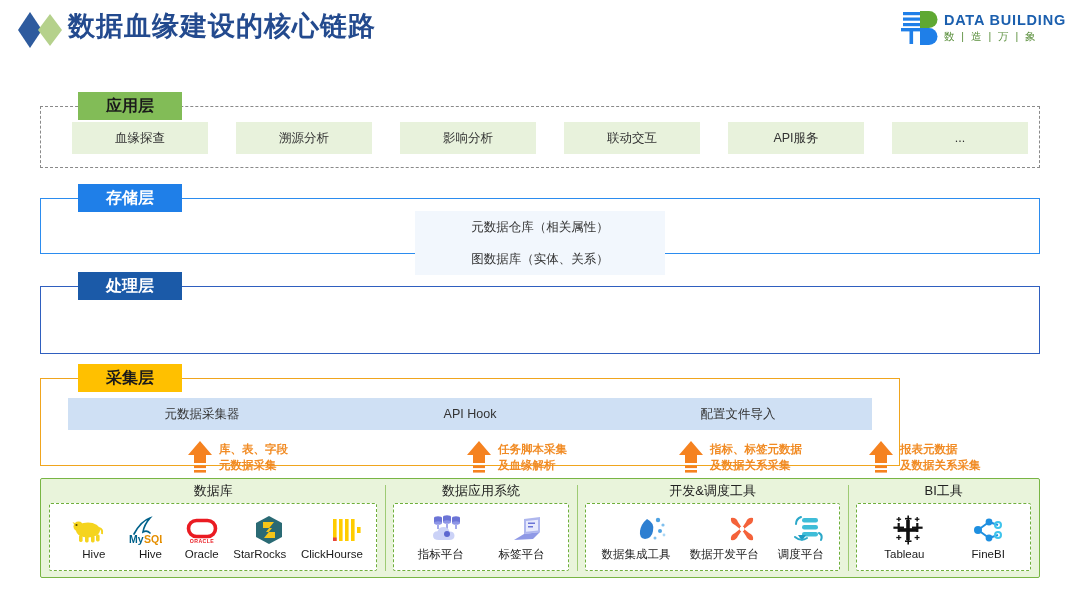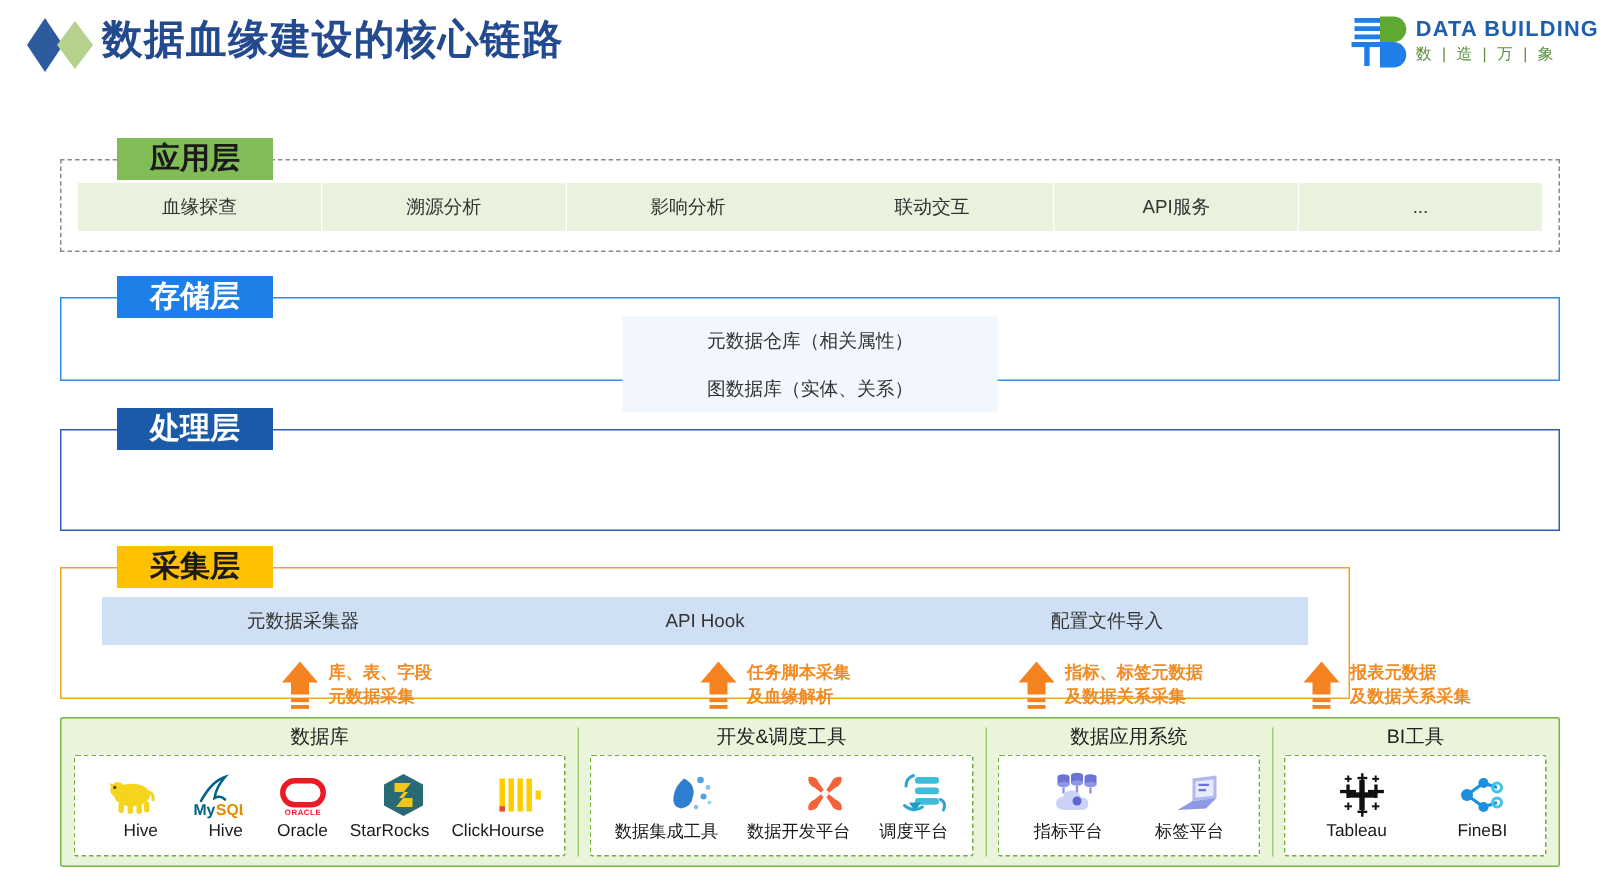--- a/index.html
+++ b/index.html
@@ -25,41 +25,41 @@
   .brand-text { display: flex; flex-direction: column; line-height: 1.15; }
   .brand-en { font-size: 14.5px; font-weight: bold; color: #1B5FAE; letter-spacing: 0.8px; }
   .brand-cn { font-size: 10.5px; color: #5a8f3c; letter-spacing: 2px; margin-top: 1px; }
 
   
   .layer { position: absolute; }
   .layer-frame { position: absolute; left: 0; right: 0; }
   .layer-badge {
     position: absolute; left: 38px; top: 0;
     min-width: 104px; height: 28px; line-height: 28px;
-    text-align: center; font-size: 20px; font-weight: bold;
+    text-align: center; font-size: 16px; font-weight: bold;
     padding: 0 14px; z-index: 4; white-space: nowrap;
   }
   .chip-row {
     position: absolute; left: 0; right: 0;
     display: flex; align-items: center;
   }
   .chip {
     height: 32px; line-height: 32px; text-align: center;
     font-size: 12.5px; color: #333; white-space: nowrap;
   }
 
   
   #app-layer { left: 40px; top: 92px; width: 1000px; height: 76px; }
   #app-layer .layer-frame {
     top: 14px; height: 62px;
     border: 1.5px dashed #8a8a8a; background: #ffffff;
   }
   #app-badge { background: #82BC57; color: #1a1a1a; }
   #app-chips { top: 30px; padding: 0 12px; justify-content: space-between; }
-  #app-chips .chip { width: 162px; background: #E8F2DC; }
+  #app-chips .chip { width: 136px; background: #E8F2DC; margin-left: 20px; }
 
   
   #storage-layer { left: 40px; top: 184px; width: 1000px; height: 70px; }
   #storage-layer .layer-frame {
     top: 14px; height: 56px;
     border: 1.5px solid #2B8CEF; background: #ffffff;
   }
   #storage-badge { background: #1F7FE8; color: #ffffff; }
   #storage-chips { top: 27px; padding: 0 32px; justify-content: space-around; flex-direction: column; }
   #storage-chips .chip { width: 250px; background: #F2F7FD; }
@@ -287,56 +287,20 @@
             <rect x="16" y="5" width="3.6" height="22" fill="#FFCC00"></rect>
             <rect x="22" y="5" width="3.6" height="22" fill="#FFCC00"></rect>
             <rect x="28" y="13" width="3.6" height="6" fill="#FFCC00"></rect>
             <rect x="4" y="23.5" width="3.6" height="3.5" fill="#E8453C"></rect>
           </svg>
           <div class="src-label">ClickHourse</div>
         </div>
       </div>
     </div>
 
-    <div class="src-group" style="width:272px">
-      <div class="src-title">开发&amp;调度工具</div>
-      <div class="src-card">
-        <div class="src-item">
-          <svg class="src-ico" viewBox="0 0 34 32">
-            <path d="M11 6 q8 4 6 12 q-1 7 -8 8 q-6 -1 -5 -8 q1 -7 7 -12 z" fill="#2E7FD1"></path>
-            <circle cx="22" cy="7" r="2.2" fill="#4FA3E3"></circle>
-            <circle cx="27" cy="12" r="1.6" fill="#7FC0EE"></circle>
-            <circle cx="24" cy="18" r="2" fill="#4FA3E3"></circle>
-            <circle cx="28" cy="22" r="1.4" fill="#A8D6F5"></circle>
-            <circle cx="19" cy="25" r="1.5" fill="#7FC0EE"></circle>
-          </svg>
-          <div class="src-label">数据集成工具</div>
-        </div>
-        <div class="src-item">
-          <svg class="src-ico" viewBox="0 0 34 32">
-            <path d="M6 5 q5 -1 7 4 l4 6 l4 -6 q2 -5 7 -4 q1 5 -4 7 l-5 4 l5 4 q5 2 4 7 q-5 1 -7 -4 l-4 -6 l-4 6 q-2 5 -7 4 q-1 -5 4 -7 l5 -4 l-5 -4 q-5 -2 -4 -7 z" fill="#F4623A"></path>
-            <circle cx="17" cy="16" r="2.4" fill="#ffffff"></circle>
-          </svg>
-          <div class="src-label">数据开发平台</div>
-        </div>
-        <div class="src-item">
-          <svg class="src-ico" viewBox="0 0 34 32">
-            <rect x="12" y="5" width="16" height="4.5" rx="2.2" fill="#3FBDD8"></rect>
-            <rect x="12" y="12" width="16" height="4.5" rx="2.2" fill="#3FBDD8"></rect>
-            <rect x="12" y="19" width="16" height="4.5" rx="2.2" fill="#3FBDD8"></rect>
-            <path d="M11 4 q-5 2 -5 7" stroke="#2BA8C9" stroke-width="2" fill="none" stroke-linecap="round"></path>
-            <path d="M29 20 q4 2 2 7" stroke="#2BA8C9" stroke-width="2" fill="none" stroke-linecap="round"></path>
-            <path d="M8 22 l8 0 l-4 6 z" fill="#1D9BC4"></path>
-            <path d="M5 24 q6 5 12 1" stroke="#2BA8C9" stroke-width="2" fill="none" stroke-linecap="round"></path>
-          </svg>
-          <div class="src-label">调度平台</div>
-        </div>
-      </div>
-    </div>
-
     <div class="src-group" style="width:192px">
       <div class="src-title">数据应用系统</div>
       <div class="src-card">
         <div class="src-item">
           <svg class="src-ico" viewBox="0 0 34 32">
             <ellipse cx="8" cy="5" rx="4" ry="1.8" fill="#6B74D6"></ellipse>
             <rect x="4" y="5" width="8" height="5" fill="#6B74D6"></rect>
             <ellipse cx="8" cy="10" rx="4" ry="1.8" fill="#8D95E6"></ellipse>
             <ellipse cx="17" cy="4" rx="4" ry="1.8" fill="#6B74D6"></ellipse>
             <rect x="13" y="4" width="8" height="5" fill="#6B74D6"></rect>
@@ -352,20 +316,56 @@
         </div>
         <div class="src-item">
           <svg class="src-ico" viewBox="0 0 34 32">
             <path d="M13 6 L29 4 L29 19 L13 21 Z" fill="#AFB7EE"></path>
             <path d="M15 8 L27 6.7 L27 17.5 L15 18.8 Z" fill="#E7EAFC"></path>
             <path d="M3 27 L13 21 L29 19 L22 26 Z" fill="#8F99E6"></path>
             <rect x="17" y="9.5" width="7" height="1.5" fill="#6B74D6"></rect>
             <rect x="17" y="13" width="5" height="1.5" fill="#6B74D6"></rect>
           </svg>
           <div class="src-label">标签平台</div>
+        </div>
+      </div>
+    </div>
+
+    <div class="src-group" style="width:272px">
+      <div class="src-title">开发&amp;调度工具</div>
+      <div class="src-card">
+        <div class="src-item">
+          <svg class="src-ico" viewBox="0 0 34 32">
+            <path d="M11 6 q8 4 6 12 q-1 7 -8 8 q-6 -1 -5 -8 q1 -7 7 -12 z" fill="#2E7FD1"></path>
+            <circle cx="22" cy="7" r="2.2" fill="#4FA3E3"></circle>
+            <circle cx="27" cy="12" r="1.6" fill="#7FC0EE"></circle>
+            <circle cx="24" cy="18" r="2" fill="#4FA3E3"></circle>
+            <circle cx="28" cy="22" r="1.4" fill="#A8D6F5"></circle>
+            <circle cx="19" cy="25" r="1.5" fill="#7FC0EE"></circle>
+          </svg>
+          <div class="src-label">数据集成工具</div>
+        </div>
+        <div class="src-item">
+          <svg class="src-ico" viewBox="0 0 34 32">
+            <path d="M6 5 q5 -1 7 4 l4 6 l4 -6 q2 -5 7 -4 q1 5 -4 7 l-5 4 l5 4 q5 2 4 7 q-5 1 -7 -4 l-4 -6 l-4 6 q-2 5 -7 4 q-1 -5 4 -7 l5 -4 l-5 -4 q-5 -2 -4 -7 z" fill="#F4623A"></path>
+            <circle cx="17" cy="16" r="2.4" fill="#ffffff"></circle>
+          </svg>
+          <div class="src-label">数据开发平台</div>
+        </div>
+        <div class="src-item">
+          <svg class="src-ico" viewBox="0 0 34 32">
+            <rect x="12" y="5" width="16" height="4.5" rx="2.2" fill="#3FBDD8"></rect>
+            <rect x="12" y="12" width="16" height="4.5" rx="2.2" fill="#3FBDD8"></rect>
+            <rect x="12" y="19" width="16" height="4.5" rx="2.2" fill="#3FBDD8"></rect>
+            <path d="M11 4 q-5 2 -5 7" stroke="#2BA8C9" stroke-width="2" fill="none" stroke-linecap="round"></path>
+            <path d="M29 20 q4 2 2 7" stroke="#2BA8C9" stroke-width="2" fill="none" stroke-linecap="round"></path>
+            <path d="M8 22 l8 0 l-4 6 z" fill="#1D9BC4"></path>
+            <path d="M5 24 q6 5 12 1" stroke="#2BA8C9" stroke-width="2" fill="none" stroke-linecap="round"></path>
+          </svg>
+          <div class="src-label">调度平台</div>
         </div>
       </div>
     </div>
 
     <div class="src-group" style="width:191px">
       <div class="src-title">BI工具</div>
       <div class="src-card">
         <div class="src-item">
           <svg class="src-ico" viewBox="0 0 34 32">
             <g fill="#111111">

